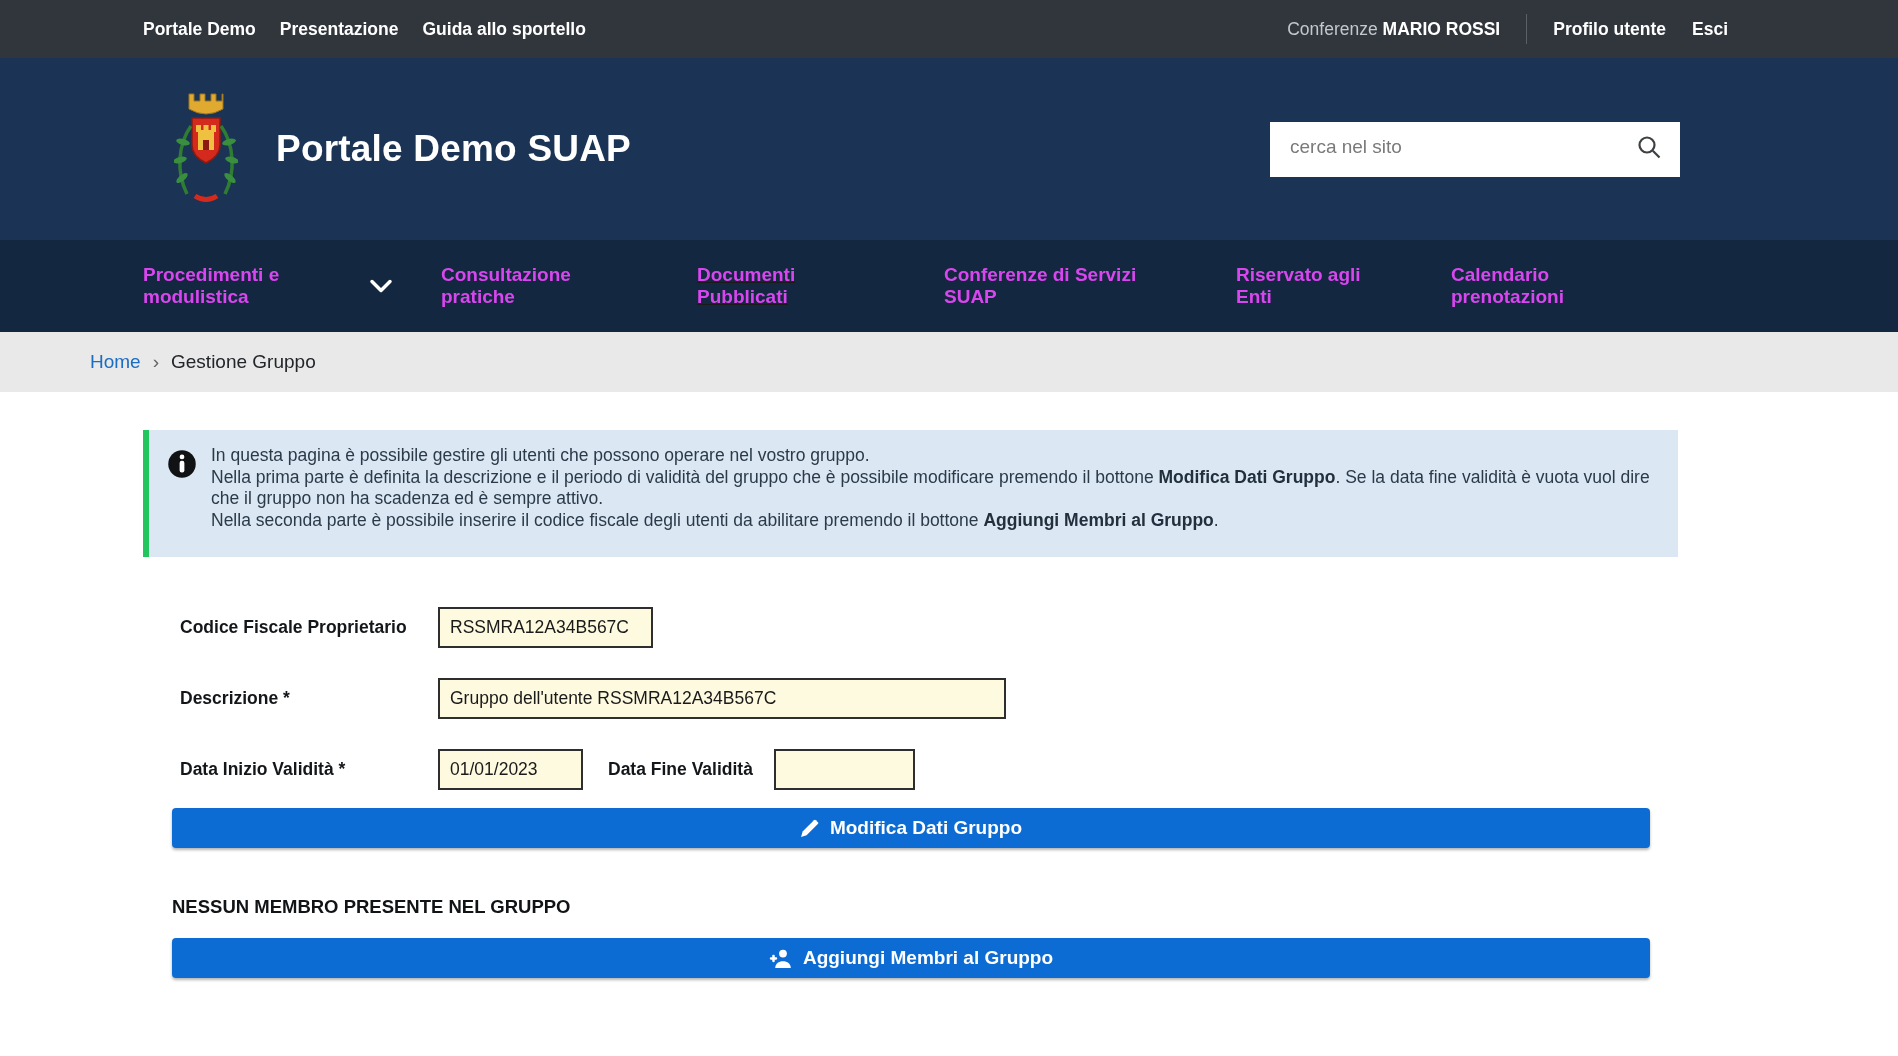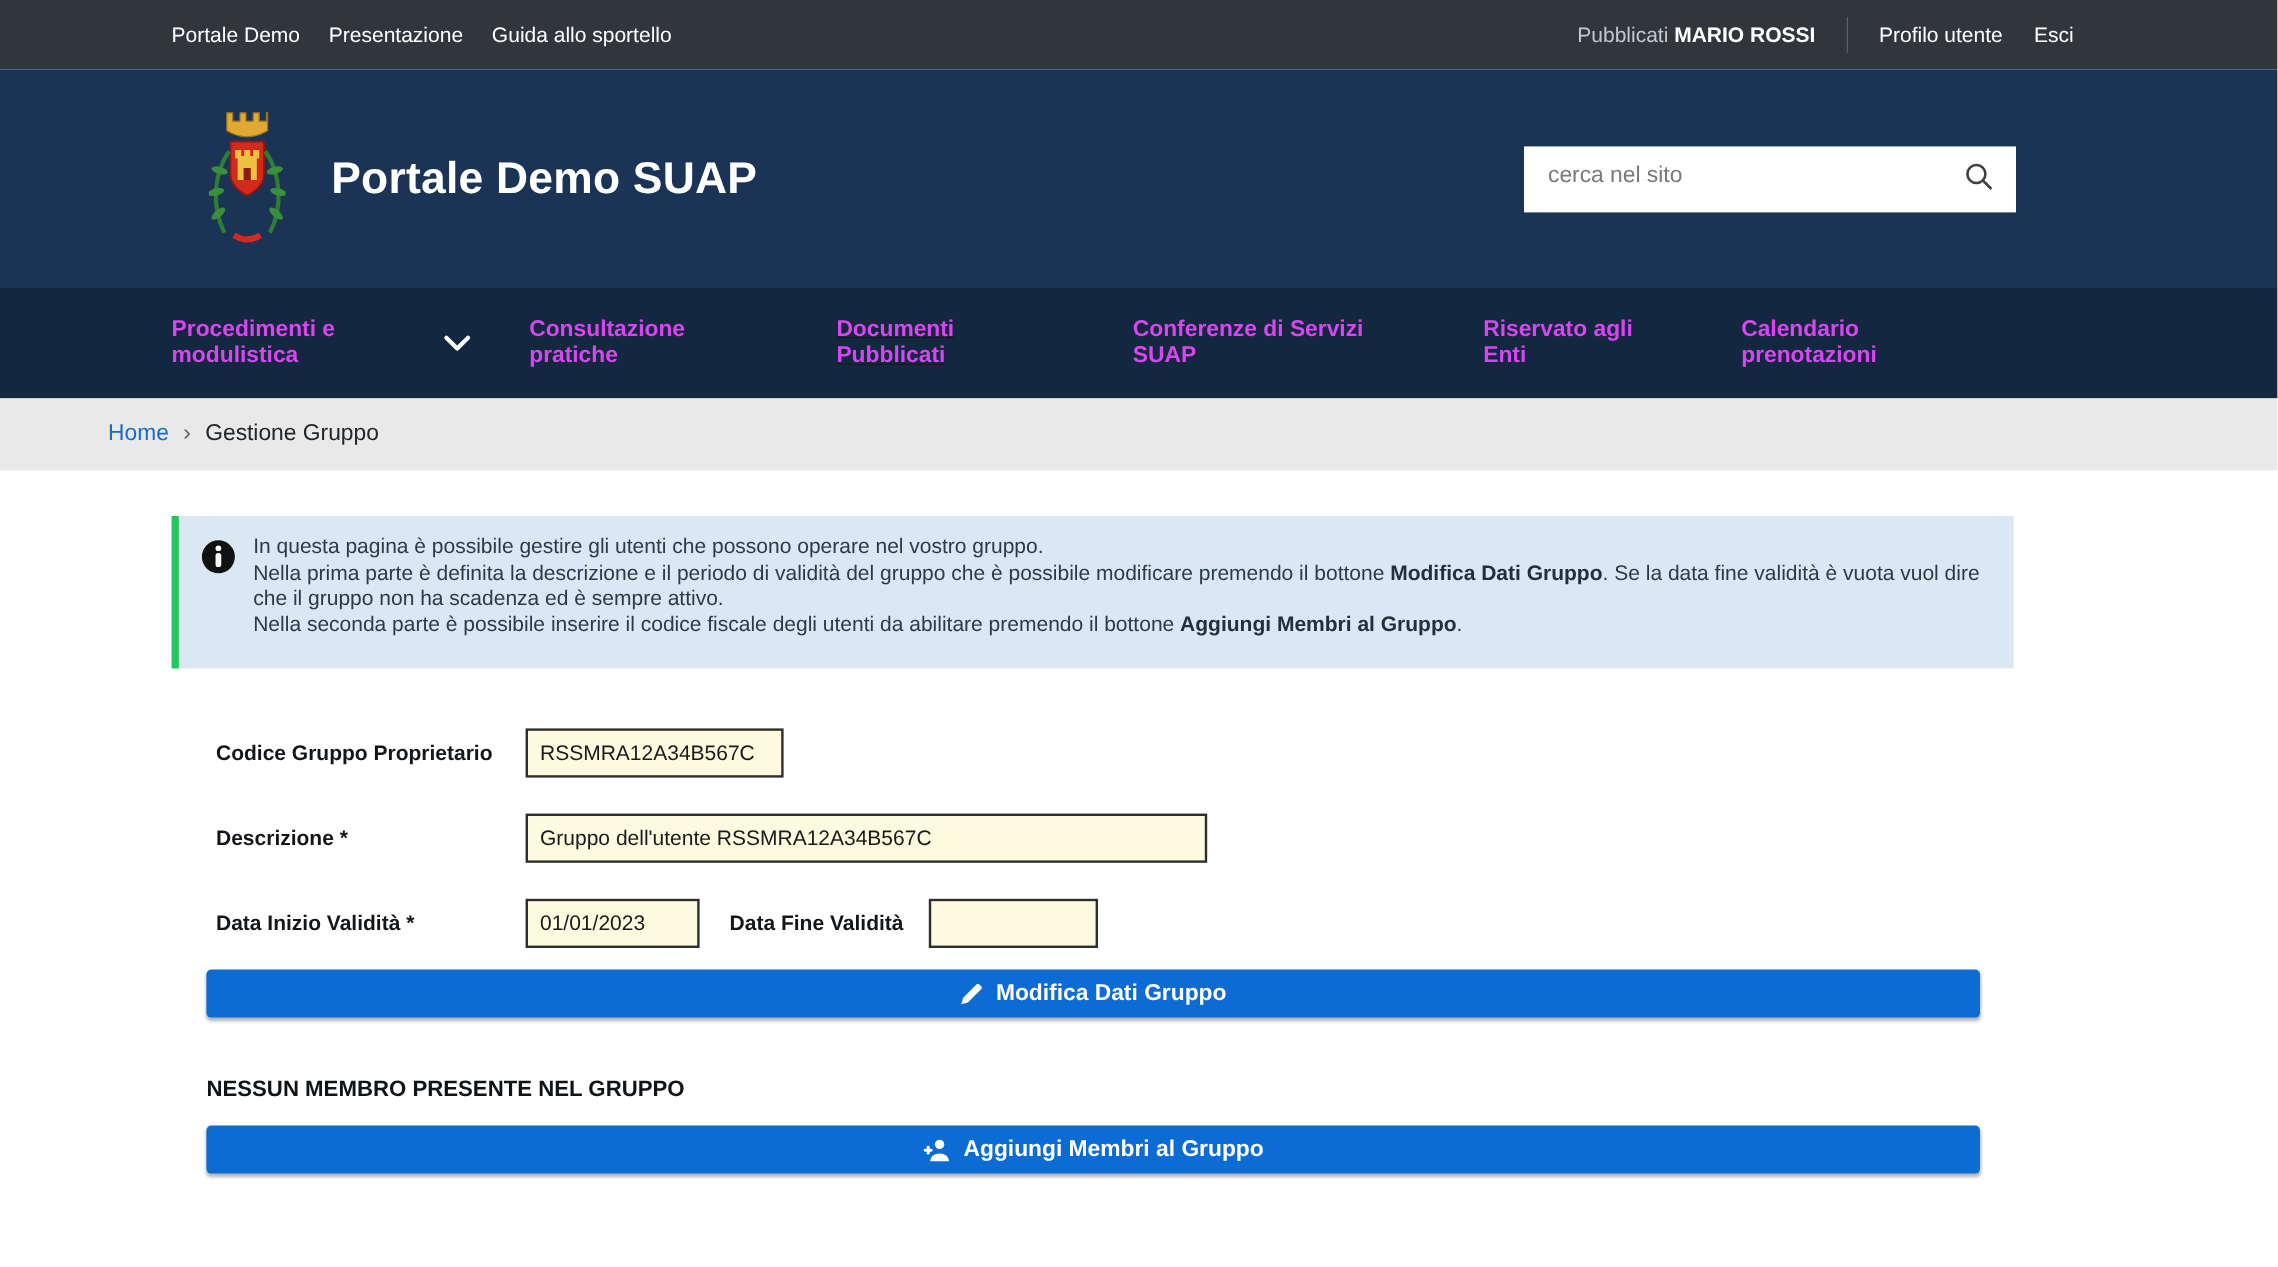--- a/index.html
+++ b/index.html
@@ -12,21 +12,21 @@
   }
   a { text-decoration: none; cursor: pointer; }
 
   
   .topbar {
     height: 58px; background: #31363c; color: #fff;
     display: flex; align-items: center;
     padding: 0 170px 0 143px;
   }
   .topbar-left { display: flex; gap: 24px; }
-  .tb-link { color: #fff; font-weight: normal; font-size: 17.5px; }
+  .tb-link { color: #fff; font-weight: bold; font-size: 17.5px; }
   .topbar-right { margin-left: auto; display: flex; align-items: center; gap: 26px; }
   .welcome { color: #c3c8cd; font-size: 17.5px; }
   .welcome b { color: #fff; font-weight: bold; }
   .tb-divider { width: 1px; height: 30px; background: #5a6067; }
 
   
   .header {
     height: 182px; background: #1b3455;
     display: flex; align-items: center;
     padding: 0 218px 0 174px;
@@ -107,21 +107,21 @@
 <body>
 
 <div class="topbar">
   <nav class="topbar-left">
     <a class="tb-link">Portale Demo</a>
     <a class="tb-link">Presentazione</a>
     <a class="tb-link">Guida allo sportello</a>
   </nav>
   <div class="topbar-right">
     <span class="welcome">
-      <span>Pubblicati</span>
+      <span>Conferenze</span>
       <b>MARIO ROSSI</b>
     </span>
     <span class="tb-divider"></span>
     <a class="tb-link">Profilo utente</a>
     <a class="tb-link">Esci</a>
   </div>
 </div>
 
 <header class="header">
   <div class="brand">
@@ -208,21 +208,21 @@
     <div class="info-text">
       <p><span>In questa pagina è possibile gestire gli utenti che possono operare nel vostro gruppo.</span></p>
       <p><span>Nella prima parte è definita la descrizione e il periodo di validità del gruppo che è possibile modificare premendo il bottone </span><strong>Modifica Dati Gruppo</strong><span>. Se la data fine validità è vuota vuol dire che il gruppo non ha scadenza ed è sempre attivo.</span></p>
       <p><span>Nella seconda parte è possibile inserire il codice fiscale degli utenti da abilitare premendo il bottone </span><strong>Aggiungi Membri al Gruppo</strong><span>.</span></p>
     </div>
   </div>
 
   <div class="group-form">
 
     <div class="form-row">
-      <span class="f-label">Codice Gruppo Proprietario</span>
+      <span class="f-label">Codice Fiscale Proprietario</span>
       <input class="txt cf" type="text" value="RSSMRA12A34B567C" style="">
     </div>
 
     <div class="form-row">
       <span class="f-label">Descrizione *</span>
       <input class="txt desc" type="text" value="Gruppo dell'utente RSSMRA12A34B567C" style="">
     </div>
 
     <div class="form-row dates">
       <span class="f-label">Data Inizio Validità *</span>

